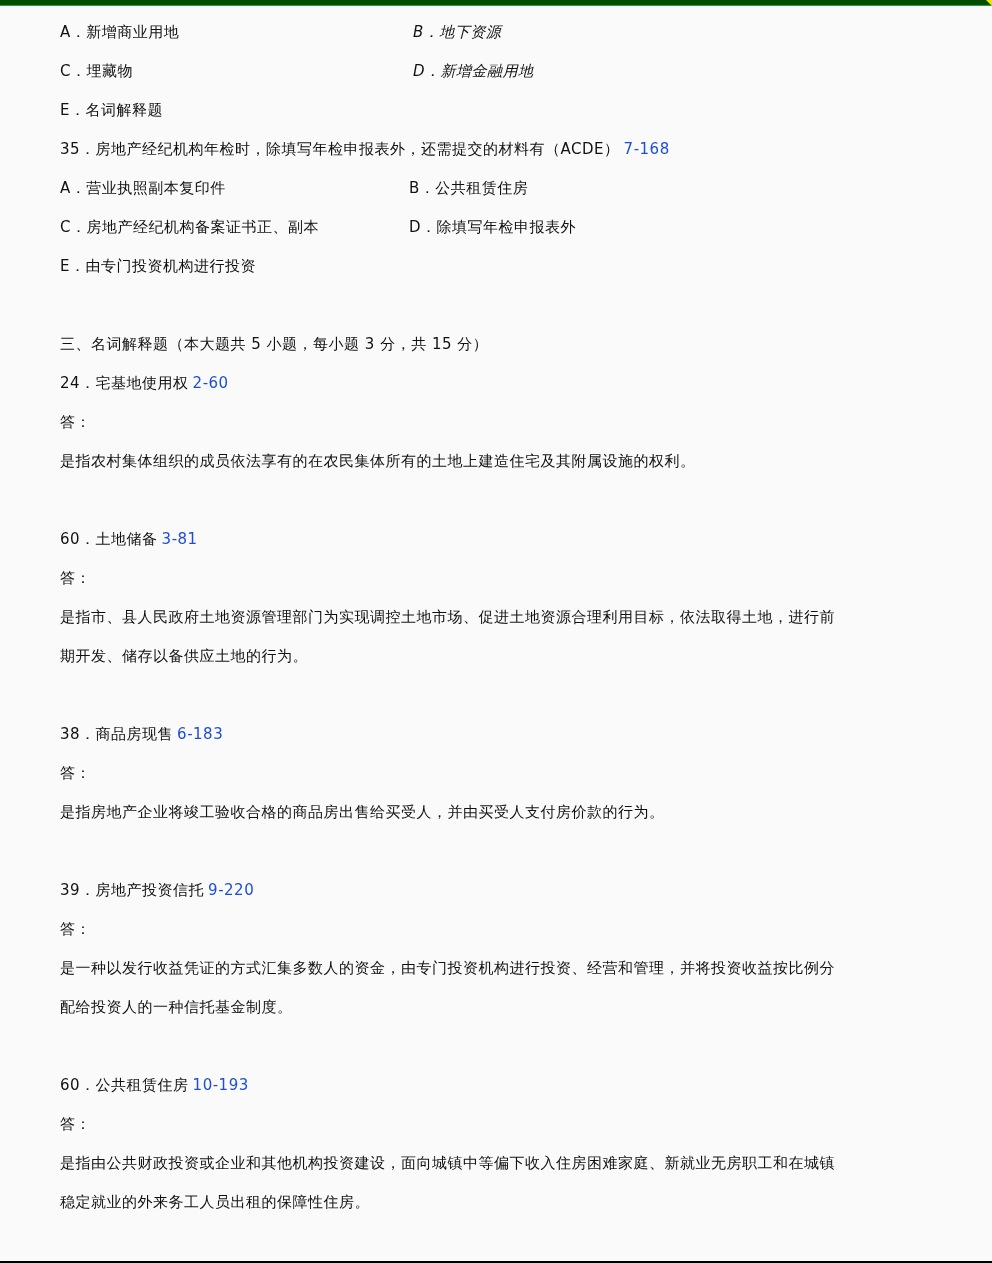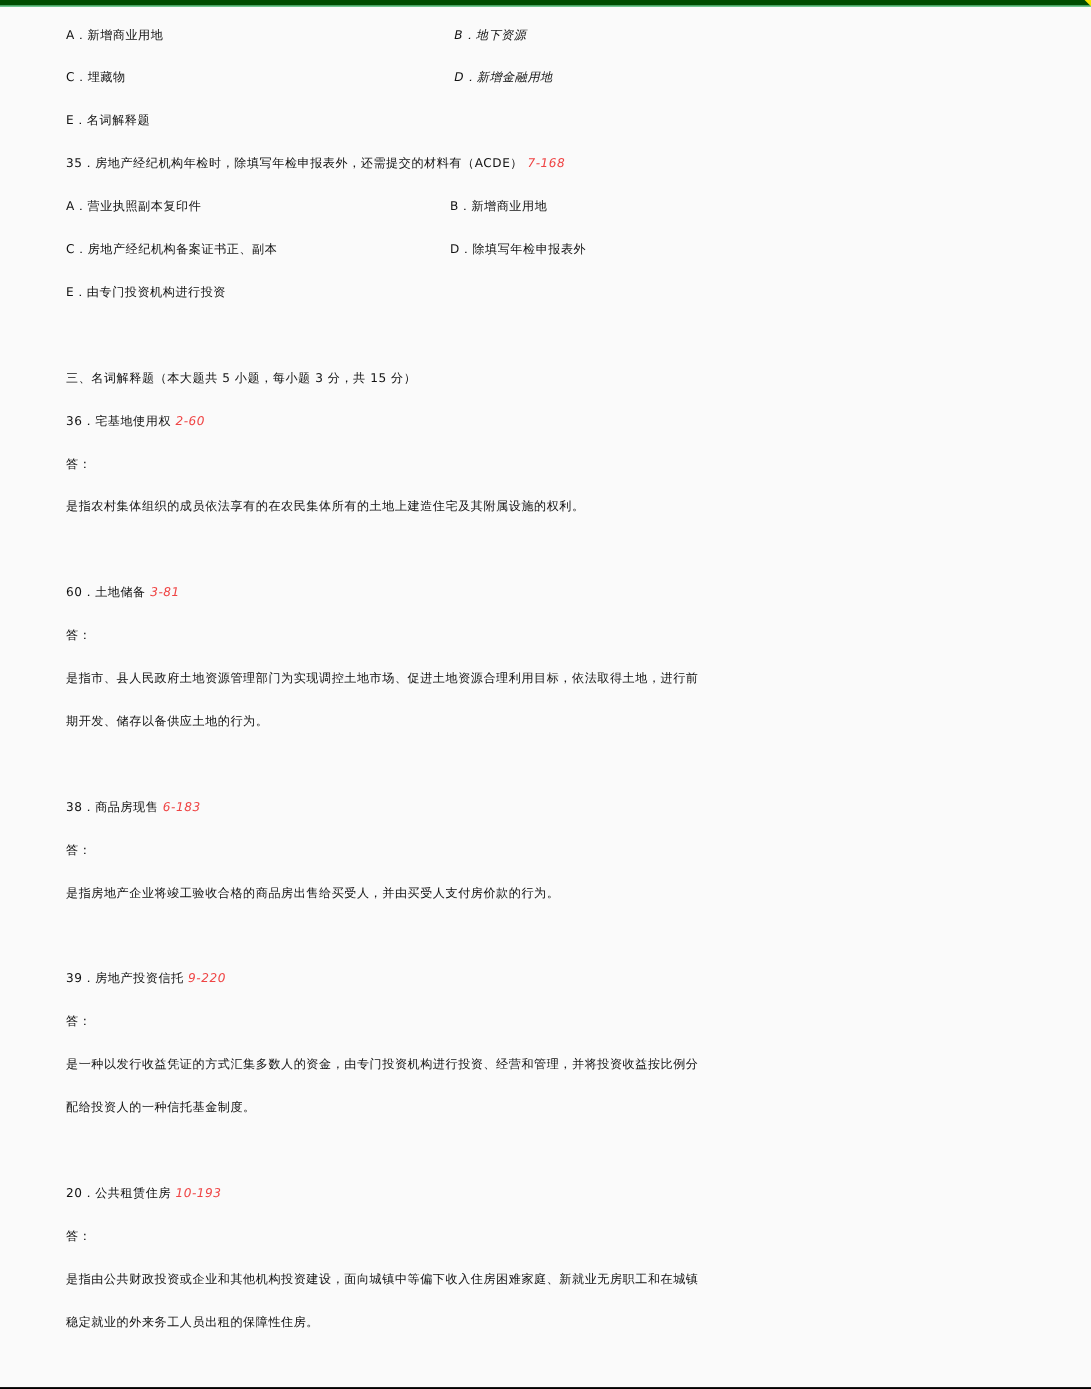--- a/index.html
+++ b/index.html
@@ -39,59 +39,58 @@
     .bottom-bar {
       position: absolute;
       left: 0; bottom: 0;
       width: 992px;
       height: 2px;
       background: #000;
     }
     .line {
       position: absolute;
       left: 60px;
-      font-size: 11px;
+      font-size: 15px;
       line-height: 20px;
       white-space: nowrap;
       letter-spacing: 0.5px;
     }
     .col2 { left: 413px; font-style: italic; }
     .col2b { left: 409px; }
     .ref {
-      color: #ef4444;
+      color: #1d4ed8;
       margin-left: 4px;
-      font-style: italic;
     }
   </style>
 </head>
 <body>
 
 <div class="top-bar"></div>
 <div class="top-bar-accent"></div>
 <div class="top-bar-corner"></div>
 
 <div class="line" style="top:22px">A．新增商业用地</div>
 <div class="line col2" style="top:22px">B．地下资源</div>
 <div class="line" style="top:61px">C．埋藏物</div>
 <div class="line col2" style="top:61px">D．新增金融用地</div>
 <div class="line" style="top:100px">E．名词解释题</div>
 
 <div class="line" style="top:139px">
   <span>35．房地产经纪机构年检时，除填写年检申报表外，还需提交的材料有（ACDE）</span><span class="ref">7-168</span>
 </div>
 <div class="line" style="top:178px">A．营业执照副本复印件</div>
-<div class="line col2b" style="top:178px">B．新增商业用地</div>
+<div class="line col2b" style="top:178px">B．公共租赁住房</div>
 <div class="line" style="top:217px">C．房地产经纪机构备案证书正、副本</div>
 <div class="line col2b" style="top:217px">D．除填写年检申报表外</div>
 <div class="line" style="top:256px">E．由专门投资机构进行投资</div>
 
 <div class="line" style="top:334px">三、名词解释题（本大题共 5 小题，每小题 3 分，共 15 分）</div>
 
 <div class="line" style="top:373px">
-  <span>36．宅基地使用权</span><span class="ref">2-60</span>
+  <span>24．宅基地使用权</span><span class="ref">2-60</span>
 </div>
 <div class="line" style="top:412px">答：</div>
 <div class="line" style="top:451px">是指农村集体组织的成员依法享有的在农民集体所有的土地上建造住宅及其附属设施的权利。</div>
 
 <div class="line" style="top:529px">
   <span>60．土地储备</span><span class="ref">3-81</span>
 </div>
 <div class="line" style="top:568px">答：</div>
 <div class="line" style="top:607px">是指市、县人民政府土地资源管理部门为实现调控土地市场、促进土地资源合理利用目标，依法取得土地，进行前</div>
 <div class="line" style="top:646px">期开发、储存以备供应土地的行为。</div>
@@ -103,19 +102,19 @@
 <div class="line" style="top:802px">是指房地产企业将竣工验收合格的商品房出售给买受人，并由买受人支付房价款的行为。</div>
 
 <div class="line" style="top:880px">
   <span>39．房地产投资信托</span><span class="ref">9-220</span>
 </div>
 <div class="line" style="top:919px">答：</div>
 <div class="line" style="top:958px">是一种以发行收益凭证的方式汇集多数人的资金，由专门投资机构进行投资、经营和管理，并将投资收益按比例分</div>
 <div class="line" style="top:997px">配给投资人的一种信托基金制度。</div>
 
 <div class="line" style="top:1075px">
-  <span>20．公共租赁住房</span><span class="ref">10-193</span>
+  <span>60．公共租赁住房</span><span class="ref">10-193</span>
 </div>
 <div class="line" style="top:1114px">答：</div>
 <div class="line" style="top:1153px">是指由公共财政投资或企业和其他机构投资建设，面向城镇中等偏下收入住房困难家庭、新就业无房职工和在城镇</div>
 <div class="line" style="top:1192px">稳定就业的外来务工人员出租的保障性住房。</div>
 
 <div class="bottom-bar"></div>
 
 </body></html>

